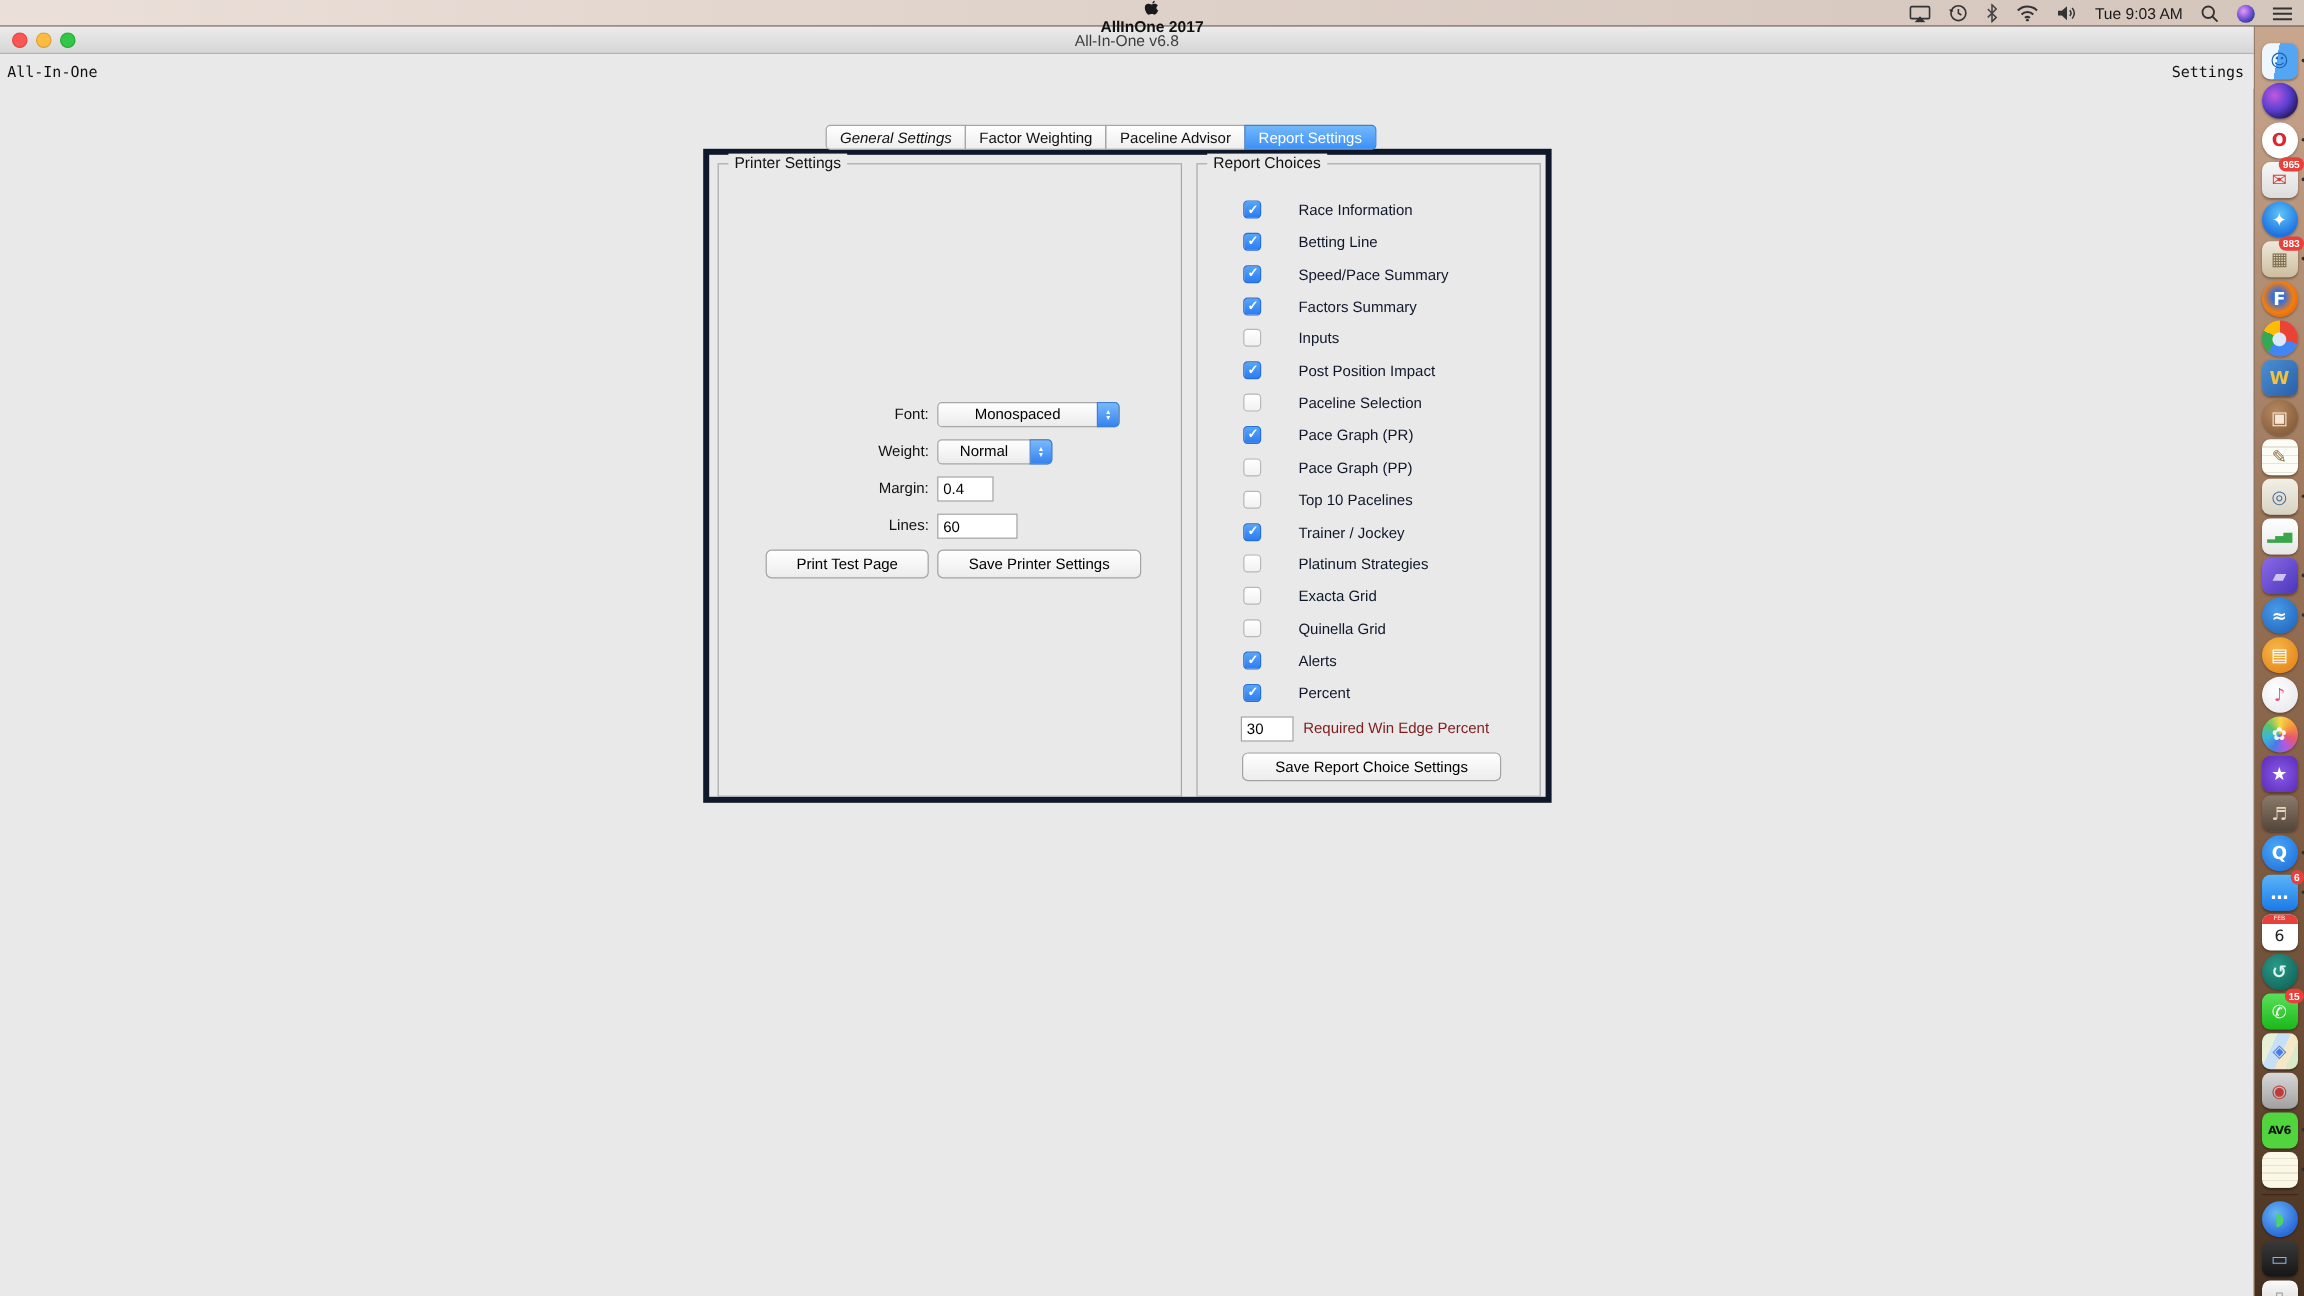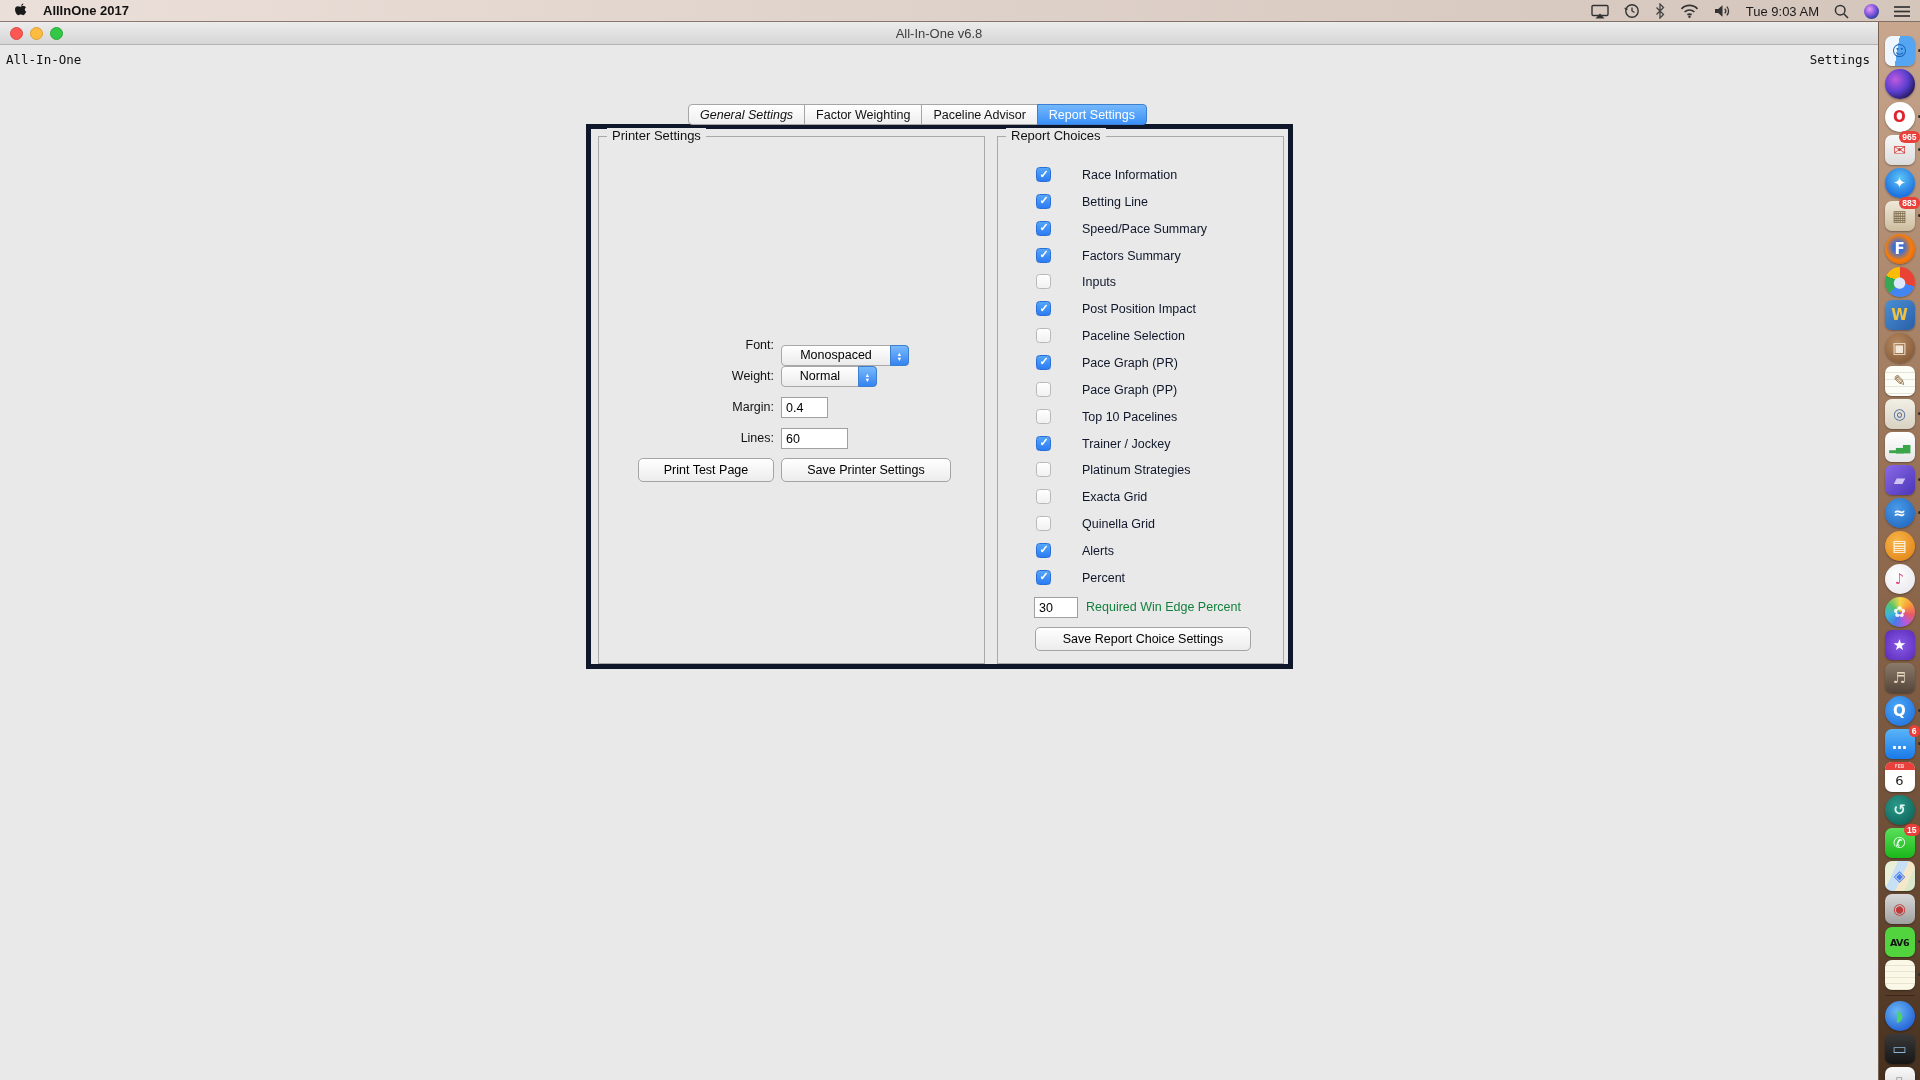--- a/index.html
+++ b/index.html
@@ -2,21 +2,21 @@
 <html><head>
 <meta charset="utf-8">
 <style>
   * { margin:0; padding:0; box-sizing:border-box; }
   html,body { width:1920px; height:1080px; overflow:hidden; font-family:"Liberation Sans",sans-serif; background:#5a3f2c; }
 
   
   .menubar { position:absolute; left:0; top:0; width:1920px; height:22px;
     background:linear-gradient(to right,#ebdfd9,#ddd0c8 55%,#d5c6bc);
     border-bottom:1px solid rgba(60,40,30,.55);
-    display:flex; align-items:center; z-index:30; }
+    display:flex; align-items:center; z-index:30;flex-direction:column; }
   .apple { margin-left:14px; margin-right:16px; display:flex; align-items:center; }
   .appname { font-size:13px; font-weight:bold; color:#111; }
   .statusarea { position:absolute; right:10px; top:0; height:22px; display:flex; align-items:center; gap:15px; }
   .clock { font-size:13px; color:#1a1a1a; }
   .siri-orb { width:15px; height:15px; border-radius:50%;
     background:radial-gradient(circle at 38% 35%, #e8a0f0, #8a5ae0 40%, #2a3fa0 75%, #131133); }
   .sicon { display:flex; align-items:center; }
 
   
   .window { position:absolute; left:0; top:22px; width:1879px; height:1058px;
@@ -194,21 +194,21 @@
       <div class="tab">Paceline Advisor</div>
       <div class="tab tab-active">Report Settings</div>
     </div>
 
   <div class="tabpane">
 
     <div class="fieldset fs-printer">
       <span class="legend">Printer Settings</span>
 
       <span class="pf-label" style="top:198px">Font:</span>
-      <div class="popup" style="left:182px;top:208px;width:128px">
+      <div class="popup" style="left:182px;top:198px;width:152px">
         <span class="popup-text">Monospaced</span>
         <span class="popup-stepper">
             <span>▴</span>
             <span>▾</span>
           </span>
       </div>
 
       <span class="pf-label" style="top:229px">Weight:</span>
       <div class="popup" style="left:182px;top:229px;width:96px">
         <span class="popup-text">Normal</span>
@@ -291,21 +291,21 @@
             <div class="cb on"></div>
             <span class="cblabel">Alerts</span>
           </div>
           <div class="cbrow" style="top: 432.75px;">
             <div class="cb on"></div>
             <span class="cblabel">Percent</span>
           </div>
         </div>
 
       <input class="tfield" style="left: 36px; top: 460px; width: 44px;" value="30">
-      <span style="position:absolute;left:88px;top:460px;line-height:21px;font-size:12.5px;color:#15803d">Required Win Edge Percent</span>
+      <span style="position:absolute;left:88px;top:460px;line-height:21px;font-size:12.5px;color:#7f1d1d">Required Win Edge Percent</span>
 
       <button class="btn" style="left:37px;top:490px;width:216px">Save Report Choice Settings</button>
     </div>
 
   </div>
 </div>
 
 <div id="dock">
     <div class="dock-item">
       <div class="dock-icon shape-rounded" style="background: linear-gradient(100deg, rgb(238, 246, 255) 42%, rgb(85, 166, 242) 42%);">

